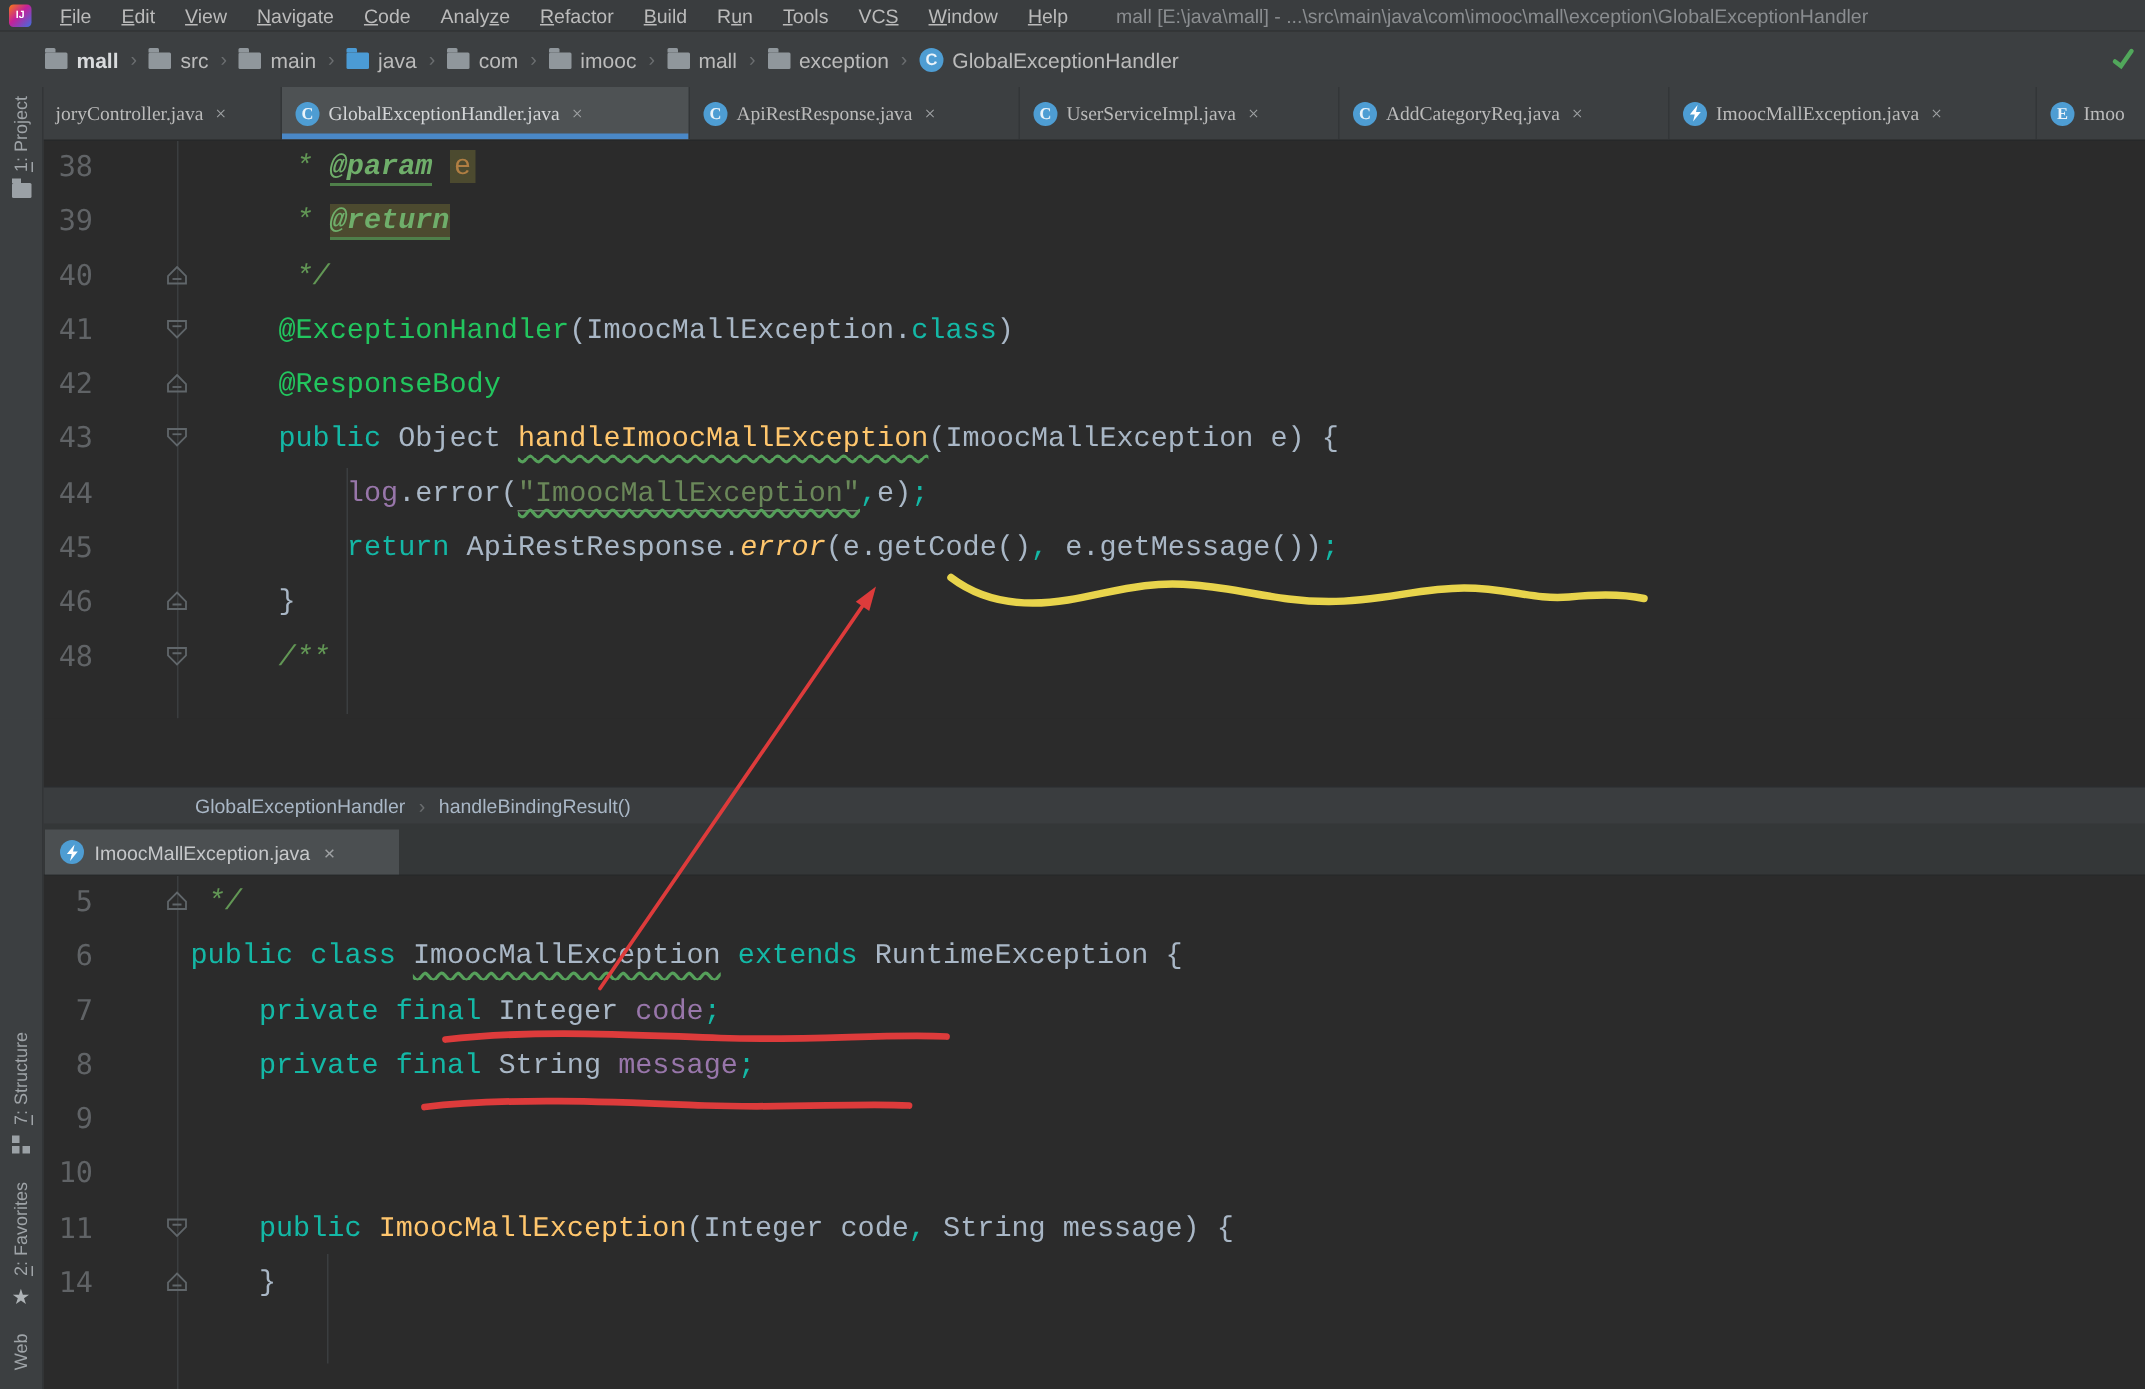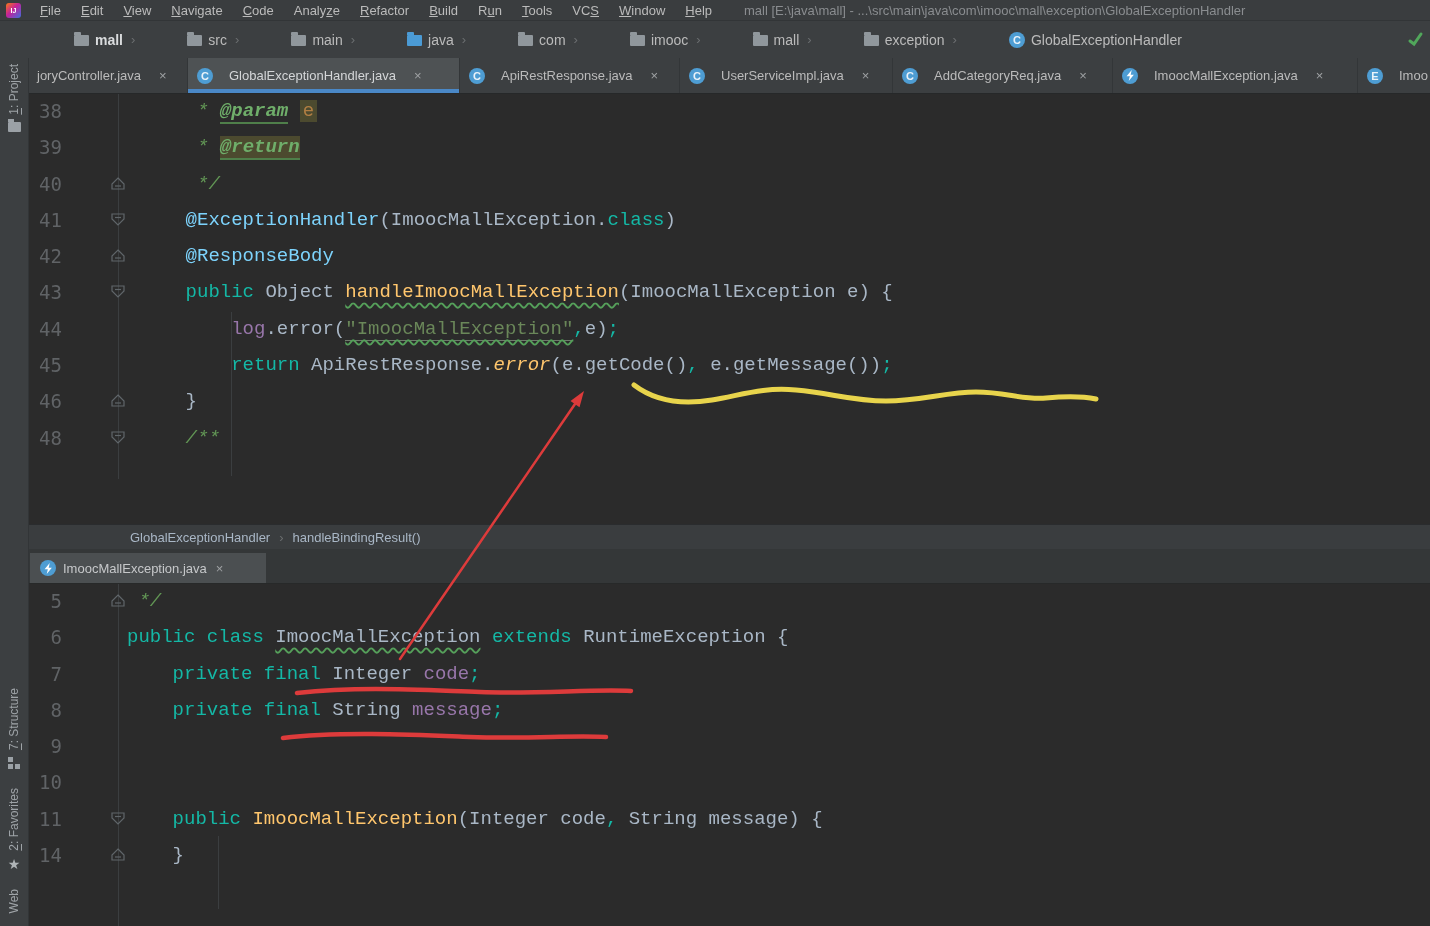--- a/index.html
+++ b/index.html
@@ -11,34 +11,34 @@
            border-bottom:1px solid #323537;}
   .logo{width:15px;height:15px;margin:0 9px 0 6px;border-radius:3px;flex:none;
         background:linear-gradient(135deg,#F97A12 0%,#C4219A 45%,#3D6FE0 100%);
         color:#fff;font-size:7px;font-weight:bold;display:flex;align-items:center;justify-content:center;}
   .menu-item{padding:0 10px;white-space:nowrap;}
   .menu-item u{text-decoration:underline;}
   .win-title{margin-left:22px;color:#8A8D90;white-space:nowrap;overflow:hidden;flex:1;}
   
   .crumbbar{position:absolute;top:21px;left:0;right:0;height:37px;background:#3C3F41;
             display:flex;align-items:center;padding-left:30px;font-size:14px;color:#BBBBBB;z-index:5;}
-  .crumb{display:flex;align-items:center;gap:6px;white-space:nowrap;margin-left:44px;}
+  .crumb{display:flex;align-items:center;gap:6px;white-space:nowrap;}
   .crumb.first .crumb-label{font-weight:bold;color:#D9DBDD;}
   .crumb-sep{color:#6B6E70;margin:0 8px;font-size:13px;}
   .icon-folder{position:relative;width:15px;height:11px;background:#90979C;border-radius:1px;margin-top:2px;flex:none;}
   .icon-folder::before{content:"";position:absolute;top:-3px;left:0;width:7px;height:3px;background:inherit;border-radius:1px 1px 0 0;}
   .icon-folder.blue{background:#4B9BD5;}
   .icon-circle{width:16px;height:16px;border-radius:50%;background:#4E9DD3;color:#EAF3FA;flex:none;
                font-size:11px;font-weight:bold;display:flex;align-items:center;justify-content:center;}
   .green-check{position:absolute;right:6px;top:9px;}
   
   .tabrow{position:absolute;top:58px;left:28px;right:0;height:35px;background:#3C3F41;
           display:flex;overflow:hidden;border-bottom:1px solid #262829;z-index:4;}
-  .tab{display:flex;align-items:center;gap:16px;padding:0 9px;border-right:1px solid #333638;
-       color:#BBBBBB;font-size:13px;position:relative;flex:none;box-sizing:border-box;overflow:hidden;}
+  .tab{display:flex;align-items:center;gap:6px;padding:0 9px;border-right:1px solid #333638;
+       color:#BBBBBB;font-size:13px;position:relative;flex:none;box-sizing:border-box;overflow:hidden;font-family:Liberation Serif, serif;}
   .tab.active{background:#4E5254;color:#D4D6D8;}
   .tab.active::after{content:"";position:absolute;left:0;right:0;bottom:0;height:4px;background:var(--accent,#4A88C7);}
   .tab-close{color:#9FA2A4;font-size:13px;margin-left:2px;}
   
   .stripe{position:absolute;top:58px;left:0;width:28px;bottom:0;background:#3C3F41;
           border-right:1px solid #323537;display:flex;flex-direction:column;align-items:center;z-index:5;}
   .stripe-item{display:flex;flex-direction:column;align-items:center;gap:7px;margin-top:6px;
                color:#9FA4A8;font-size:12px;}
   .stripe-bottom{margin-top:auto;display:flex;flex-direction:column;align-items:center;width:100%;}
   .stripe-bottom .stripe-item{margin-bottom:13px;}
@@ -57,21 +57,21 @@
   #editor-bottom{top:583px;height:343px;}
   .gutterline{position:absolute;left:90px;top:0;bottom:0;width:1px;background:#3B3E40;}
   .line{position:relative;height:36.3px;}
   .lnum{position:absolute;left:0;top:0;width:34px;text-align:right;color:#606366;
         font-family:"DejaVu Sans Mono",monospace;font-size:19px;line-height:36.3px;}
   .fold{position:absolute;left:82px;top:10px;width:16px;height:16px;}
   .code{display:block;font-family:Liberation Mono, monospace;font-size:19px;line-height:36.3px;
         white-space:pre;color:#A9B7C6;}
   #editor-top .code{padding-left:112px;}
   #editor-bottom .code{padding-left:99px;}
-  .tok.d{color:#A9B7C6}.tok.k{color:#14b8a6}.tok.an{color:#7dd3fc}
+  .tok.d{color:#A9B7C6}.tok.k{color:#14b8a6}.tok.an{color:#22c55e}
   .tok.m{color:#FFC66D}.tok.mi{color:#FFC66D;font-style:italic}
   .tok.f{color:#9876AA}.tok.s{color:#6A8759}
   .tok.su{border-bottom:1px solid #6F7A6C;}
   .tok.c{color:#629755;font-style:italic}
   .tok.ct{color:#6FAE6A;font-weight:bold;font-style:italic;border-bottom:2px solid #4F7F4A;}
   .tok.pe{color:#B07E43;background:#4C4A2F;padding:0 3px;}
   .tok.hl{background:#4C4A2F;}
   .tok.sq{text-decoration:underline;text-decoration-style:wavy;text-decoration-color:#55A05A;
           text-decoration-thickness:2px;text-underline-offset:5px;}
   .iguide{position:absolute;width:1px;background:#3B3E40;z-index:1;}

